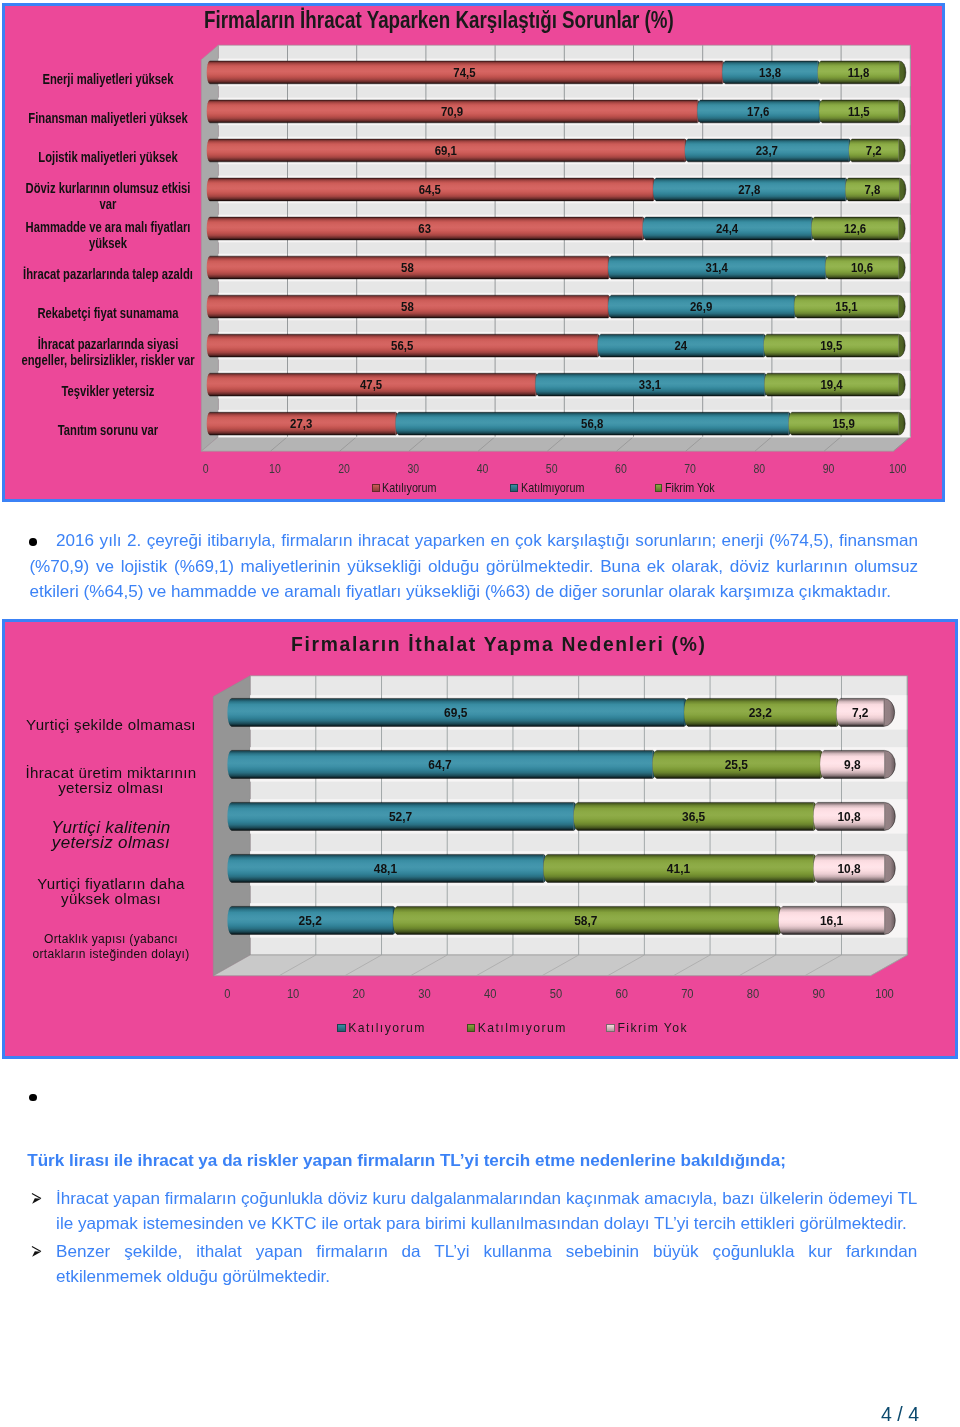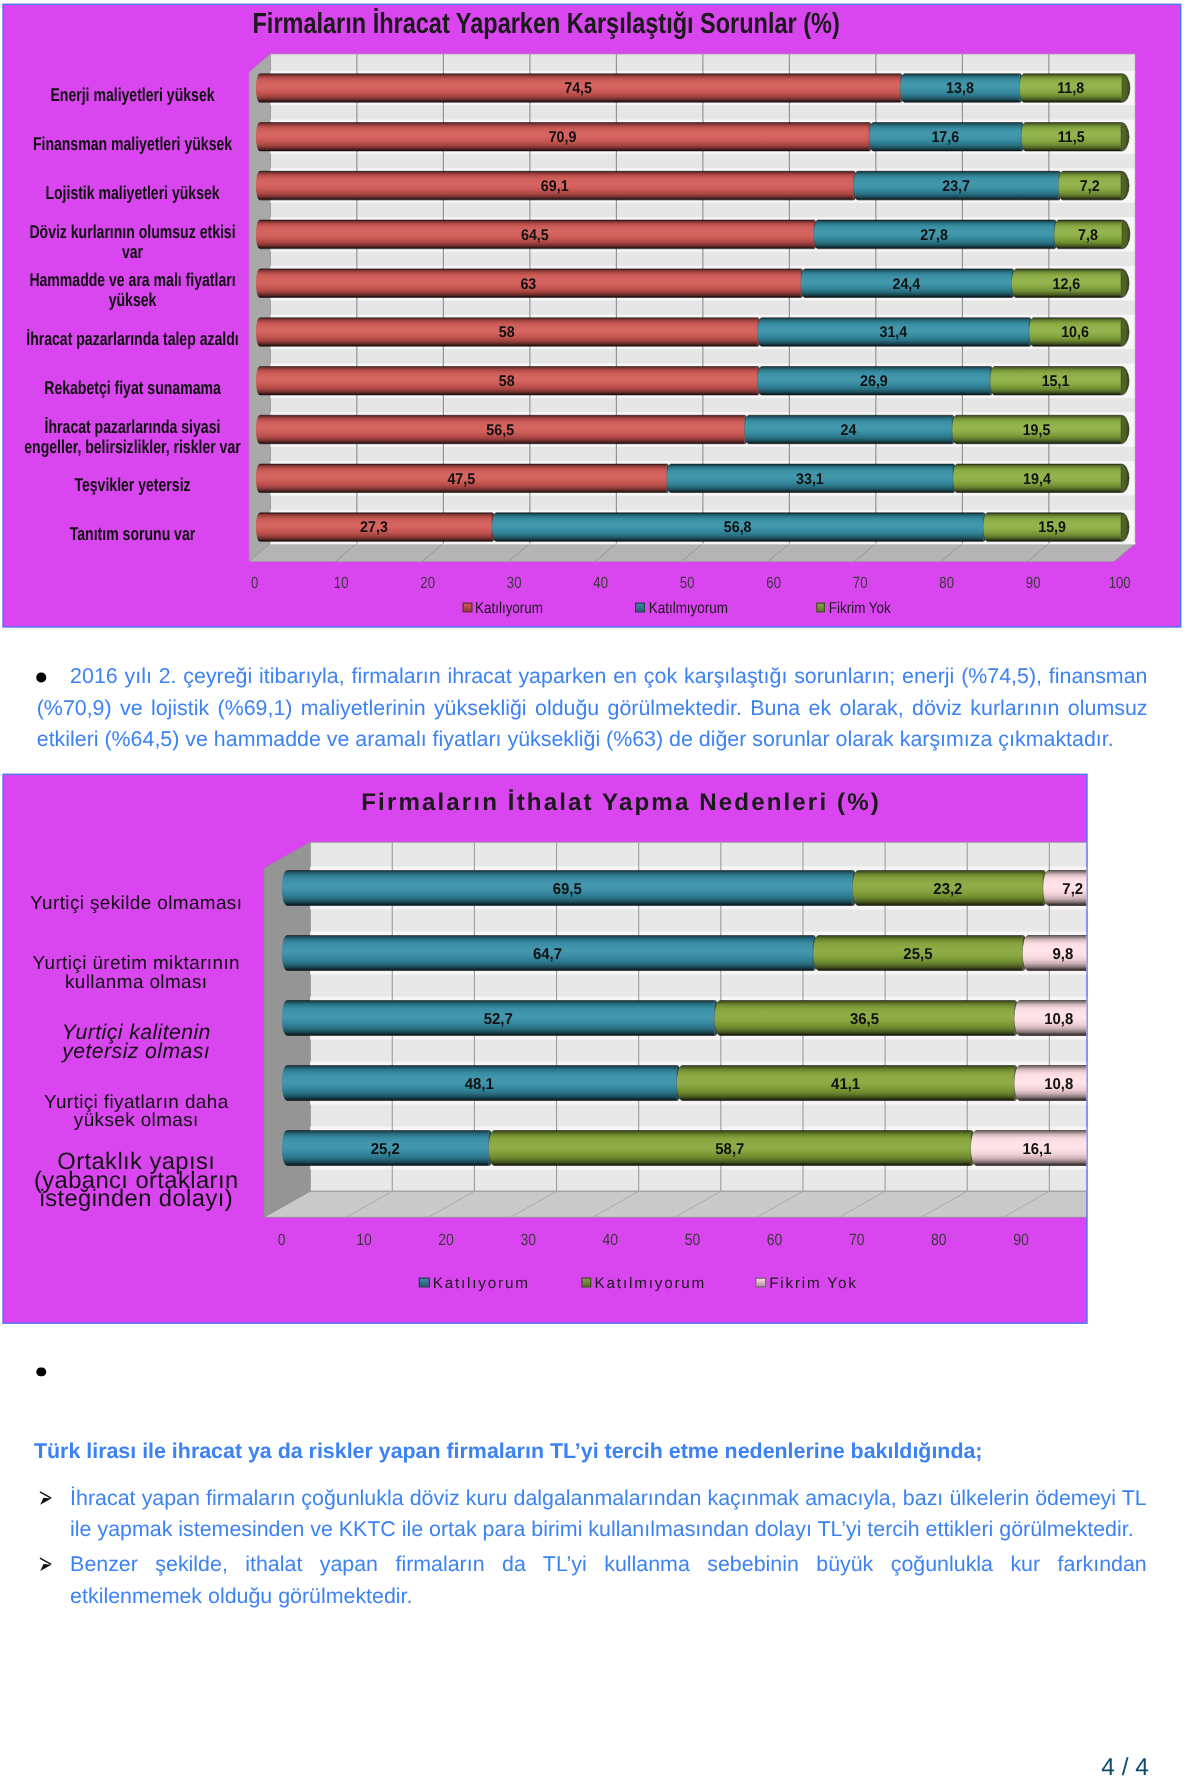--- a/index.html
+++ b/index.html
@@ -1,20 +1,20 @@
 <!DOCTYPE html>
 <html><head>
 <meta charset="utf-8">
 <style>
   html,body{margin:0;padding:0;}
   body{width:960px;height:1427px;background:#fff;font-family:"Liberation Sans",sans-serif;-webkit-font-smoothing:antialiased;}
   .page{position:relative;width:960px;height:1427px;overflow:hidden;}
-  .chartbox{position:absolute;border:1px solid #3b82f6;background:#d946ef;box-sizing:border-box;overflow:hidden;}
+  .chartbox{position:absolute;border:3px solid #3b82f6;background:#ec4899;box-sizing:border-box;overflow:hidden;}
   #chart1{left:2px;top:3px;width:943px;height:499px;}
-  #chart2{left:2px;top:619px;width:868px;height:440px;padding-left:24px;}
+  #chart2{left:2px;top:619px;width:956px;height:440px;padding-left:24px;}
   .ctitle{position:absolute;font-weight:bold;color:#1a1a1a;white-space:nowrap;}
   svg{display:block;}
   .svgholder{position:absolute;left:0;top:0;}
   .catlabels{position:absolute;left:0;top:0;}
   .catlabel{position:absolute;display:flex;align-items:center;justify-content:center;text-align:center;
             line-height:1.12;color:#111;}
   .legend{position:absolute;left:0;top:0;}
   .legitem{display:flex;align-items:center;}
   .legswatch{display:inline-block;box-sizing:border-box;}
   .legtext{white-space:nowrap;color:#1a1a1a;}
@@ -384,29 +384,29 @@
       </div>
   </div>
 
   <div class="chartbox" id="chart2">
     <div class="ctitle" id="c2title" style="left: 286px; top: 12px; font-size: 19.3px; letter-spacing: 1.7px;">Firmaların İthalat Yapma Nedenleri (%)</div>
     <div class="catlabels" id="c2cats" style="left: -3px; top: -620px;">
         <div class="catlabel" style="left: 19px; width: 180px; top: 698px; height: 50px; font-size: 15.1px; font-weight: normal; line-height: 14.9px; letter-spacing: 0.33px;">
           <span>Yurtiçi şekilde olmaması</span>
         </div>
         <div class="catlabel" style="left: 19px; width: 180px; top: 753.6px; height: 50px; font-size: 15.1px; font-weight: normal; line-height: 14.9px; letter-spacing: 0.33px;">
-          <span>Yurtiçi üretim miktarının kullanma olması</span>
+          <span>İhracat üretim miktarının yetersiz olması</span>
         </div>
         <div class="catlabel" style="left: 19px; width: 180px; top: 809.2px; height: 50px; font-size: 17px; font-weight: normal; line-height: 14.9px; letter-spacing: 0.33px; font-style: italic;">
           <span>Yurtiçi kalitenin yetersiz olması</span>
         </div>
         <div class="catlabel" style="left: 19px; width: 180px; top: 864.8px; height: 50px; font-size: 15.1px; font-weight: normal; line-height: 14.9px; letter-spacing: 0.33px; align-items: center;">
           <span>Yurtiçi fiyatların daha yüksek olması</span>
         </div>
-        <div class="catlabel" style="left: 19px; width: 180px; top: 920.4px; height: 50px; font-size: 19px; font-weight: normal; line-height: 14.9px; letter-spacing: 0.33px;">
+        <div class="catlabel" style="left: 19px; width: 180px; top: 920.4px; height: 50px; font-size: 12px; font-weight: normal; line-height: 14.9px; letter-spacing: 0.33px;">
           <span>Ortaklık yapısı (yabancı ortakların isteğinden dolayı)</span>
         </div>
       </div>
     <div class="svgholder" id="c2svg" style="left: -3px; top: -620px;">
         <svg width="960" height="1060" viewBox="0 0 960 1060">
           <defs>
             <linearGradient id="c2-g0" x1="0" y1="0" x2="0" y2="1">
               <stop offset="0" stop-color="#14353e"></stop>
               <stop offset="0.05" stop-color="#1e5261"></stop>
               <stop offset="0.12" stop-color="#2b7589"></stop>

